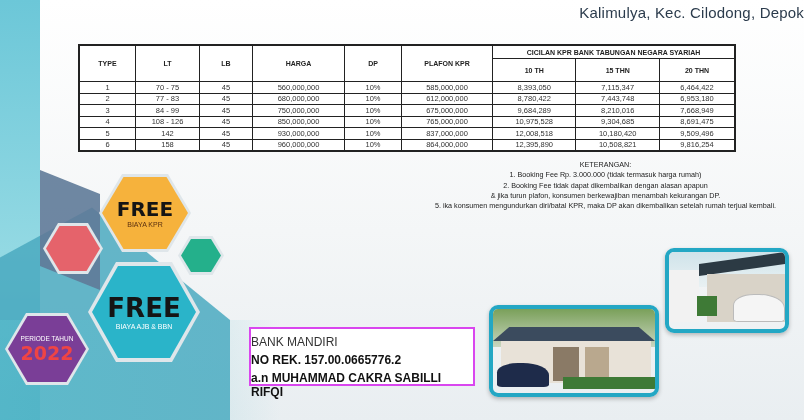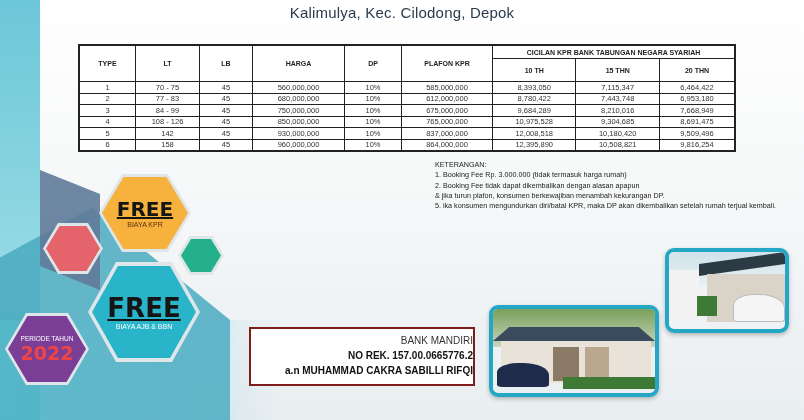--- a/index.html
+++ b/index.html
@@ -8,43 +8,43 @@
   .bg-left { position:absolute; left:0; top:0; width:40px; height:420px;
              background:linear-gradient(180deg,#6cc7d8,#93d9e3 60%,#5bbfcf); }
   .bg-panel { position:absolute; left:40px; top:0; width:764px; height:420px;
               background:linear-gradient(180deg,#ffffff 0%,#f4f6f7 55%,#e9eef1 100%); }
   .bg-wedge1 { position:absolute; left:0; top:170px; width:230px; height:250px;
                background:#4aa9bf; clip-path:polygon(0 35%,40% 15%,100% 60%,100% 100%,0 100%); opacity:.85; }
   .bg-wedge2 { position:absolute; left:40px; top:170px; width:60px; height:120px;
                background:#5f7a98; clip-path:polygon(0 0,100% 20%,100% 100%,0 80%); opacity:.9; }
   .bg-wedge3 { position:absolute; left:0; top:320px; width:804px; height:100px;
                background:linear-gradient(90deg,rgba(90,190,205,.55),rgba(255,255,255,0) 35%); }
-  .title { position:absolute; left:0; width:804px; top:4px; text-align:center;
+  .title { position:absolute; left:0; width:804px; top:4px; text-align:right;
            font-size:15px; color:#2b3b4c; letter-spacing:.2px; }
   table.price { position:absolute; left:78px; top:44px; width:658px; border-collapse:collapse;
                 font-size:7.5px; background:#fff; }
   table.price th, table.price td { border:1px solid #222; text-align:center; padding:0; }
   table.price th { font-weight:bold; height:12px; font-size:7px; }
   table.price td { height:10.5px; color:#333; }
   table.price { border:2px solid #222; }
-  .notes { position:absolute; right:28px; top:160px; text-align:left; font-size:7.2px;
+  .notes { position:absolute; right:28px; top:160px; text-align:center; font-size:7.2px;
            line-height:10.3px; color:#222; }
   .hex { position:absolute; clip-path:polygon(25% 0,75% 0,100% 50%,75% 100%,25% 100%,0 50%); }
   .hex-border { background:#dfe6ea; }
   .hex-yellow { left:102px; top:177px; width:86px; height:72px; background:#f6b23c; }
   .hex-red { left:46px; top:226px; width:54px; height:45px; background:#e5636b; }
   .hex-green { left:181px; top:239px; width:40px; height:33px; background:#24b08b; }
   .hex-blue { left:92px; top:266px; width:104px; height:92px; background:#2ab4c9; }
   .hex-purple { left:8px; top:316px; width:78px; height:66px; background:#7a3e97; }
   .hex-text { position:absolute; display:flex; flex-direction:column; align-items:center; justify-content:center; text-align:center; }
-  .free-big { font-weight:900; font-family:"DejaVu Sans", sans-serif; color:#151515; line-height:1;text-decoration:underline; }
+  .free-big { font-weight:900; font-family:"DejaVu Sans", sans-serif; color:#151515; line-height:1; }
   .free-sub { color:#5a3010; font-size:7px; margin-top:2px; }
   .pay-label { position:absolute; left:262px; top:308px; font-size:8.5px; color:#222;margin-top:44px; }
   .bank-box { position:absolute; left:249px; top:327px; width:222px; height:55px;
-              border:2px solid #7f1d1d; background:#fff; text-align:right; font-size:10px; }
+              border:2px solid #d946ef; background:#fff; text-align:left; font-size:12px; }
   .bank-box .bn { margin-top:6px; color:#333; }
   .bank-box .rek, .bank-box .an { font-weight:bold; color:#111; margin-top:4px; }
   .photo { position:absolute; border:4px solid #23a7c4; border-radius:9px; overflow:hidden;
            box-shadow:0 2px 4px rgba(0,0,0,.25); }
   .photo1 { left:489px; top:305px; width:162px; height:84px; }
   .photo2 { left:665px; top:248px; width:116px; height:77px; }
   .sky { position:absolute; left:0; top:0; right:0; height:45%; background:linear-gradient(#cfe3ea,#e9f1f3); }
   .roof { position:absolute; background:#3b4b5e; }
   .wall { position:absolute; background:#e8e2d8; }
   .car { position:absolute; border-radius:40% 50% 10% 10%; }

